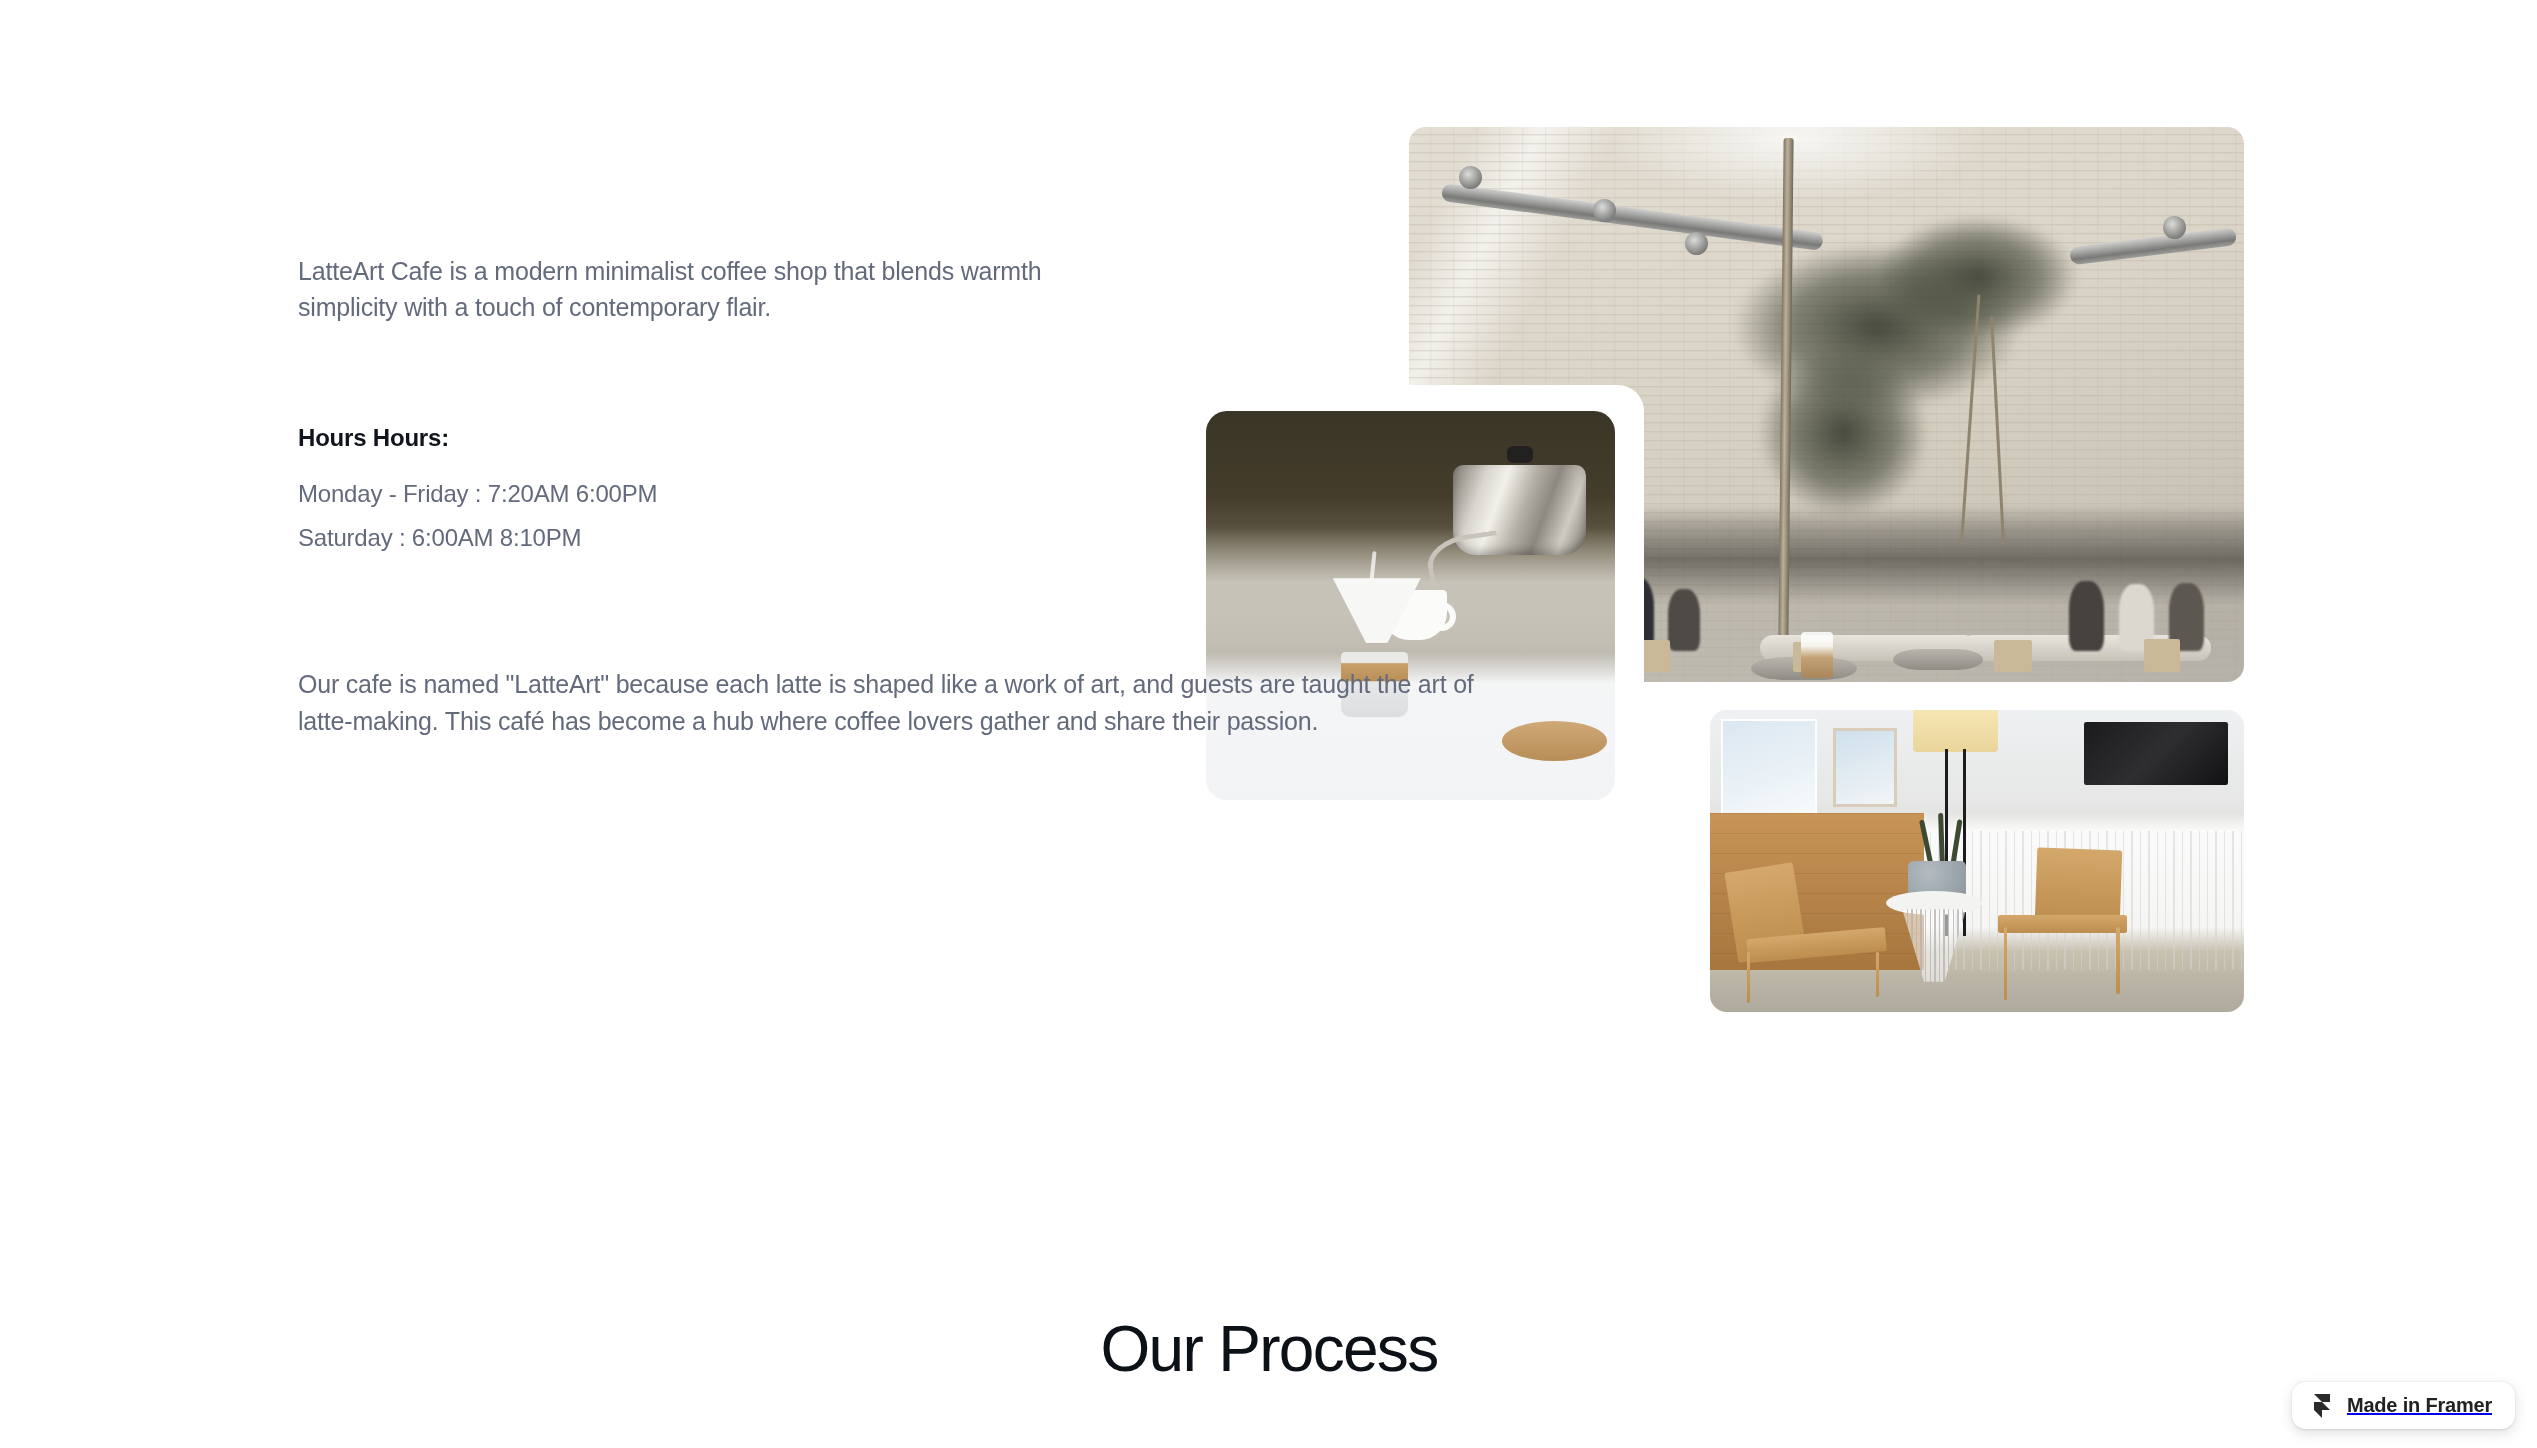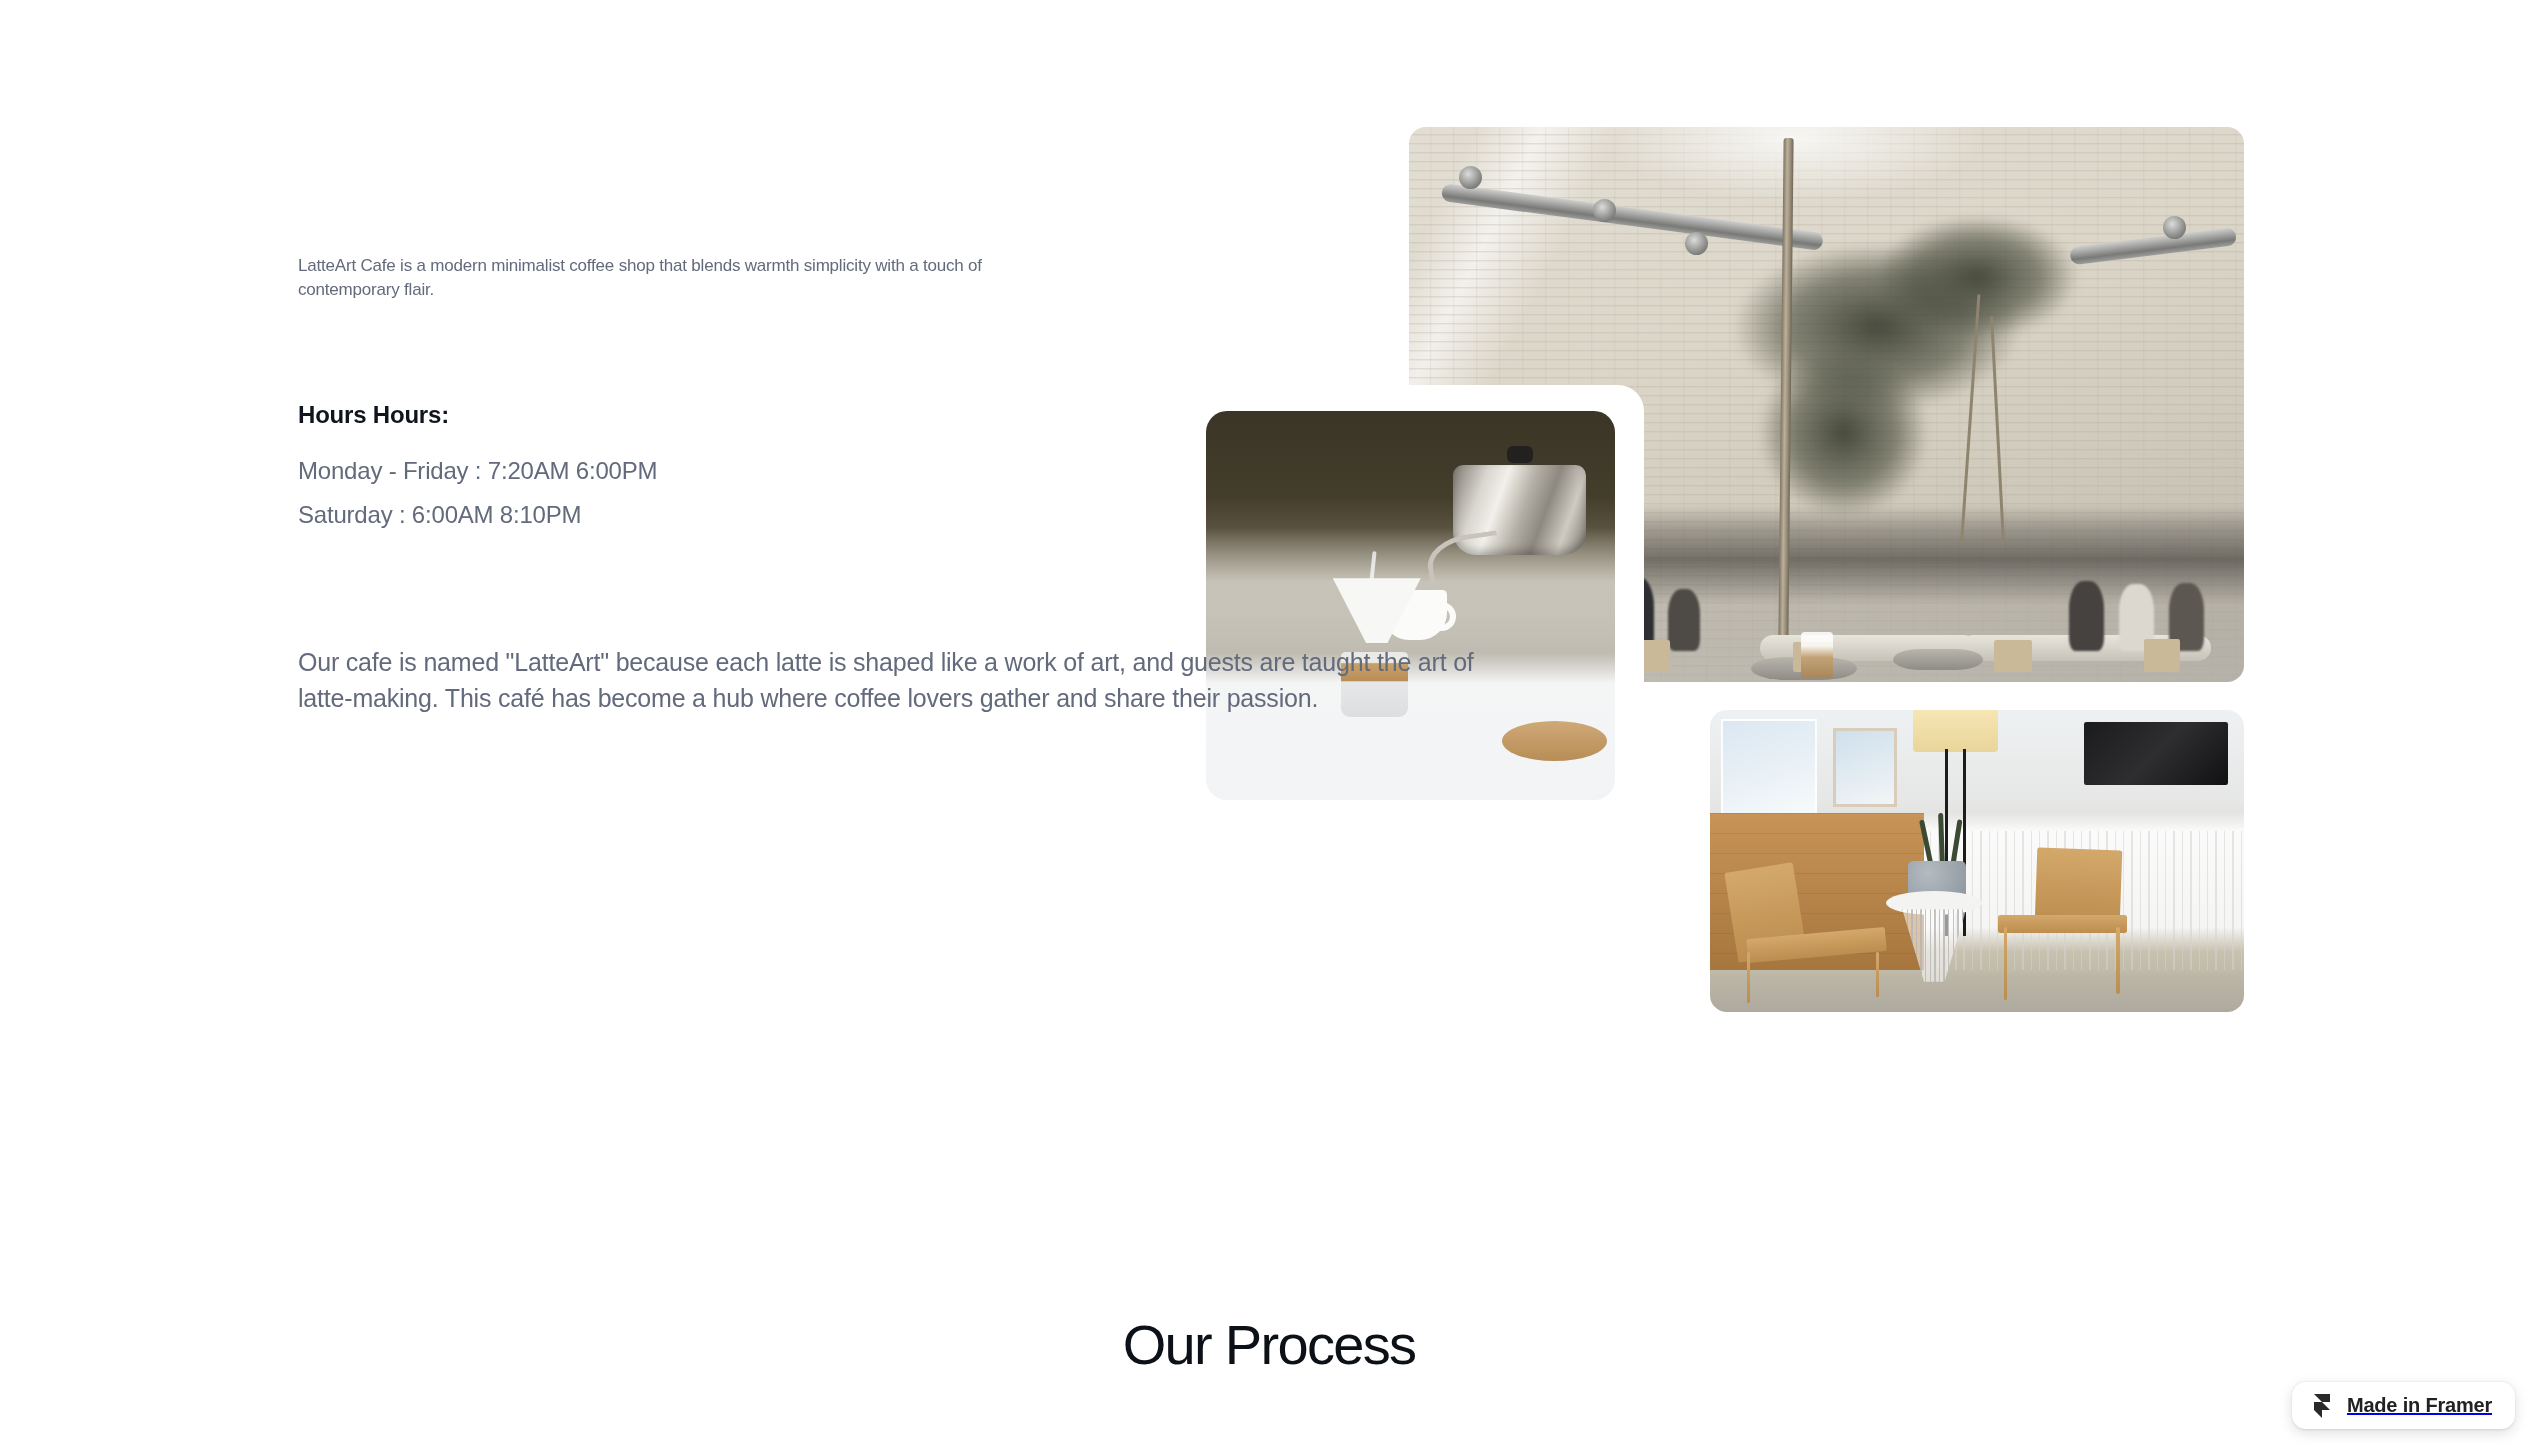--- a/index.html
+++ b/index.html
@@ -20,21 +20,21 @@
   .headline {
     font-size:70px;
     line-height:1.0;
     letter-spacing:-1.8px;
     font-weight:600;
     color:#0c1017;
     margin-bottom:0;
   }
   .intro {
     margin-top:79px;
-    font-size:17px;
+    font-size:25px;
     line-height:1.42;
     letter-spacing:-0.2px;
     color:#636a7c;
     max-width:775px;
     font-weight:400;
   }
   .hours-block { margin-top:99px; }
   .hours-title {
     font-size:24px;
     font-weight:700;
@@ -301,21 +301,21 @@
   .chair-r-back { left:61%; top:46%; width:16%; height:25%; transform:rotate(2deg); }
   .chair-r-seat { left:54%; top:68%; width:24%; height:6%; }
   .chair-r-leg1 { left:55%; top:72%; width:3.8px; height:24%; }
   .chair-r-leg2 { left:76%; top:72%; width:3.8px; height:22%; }
 
   
   .process-heading {
     position:absolute;
     left:0; top:1317px; width:2538px;
     text-align:center;
-    font-size:56px;
+    font-size:64px;
     line-height:1;
     letter-spacing:-1.7px;
     font-weight:500;
     color:#0c1017;
   }
 
   
   .framer-badge {
     position:absolute;
     right:23px; bottom:20px;

